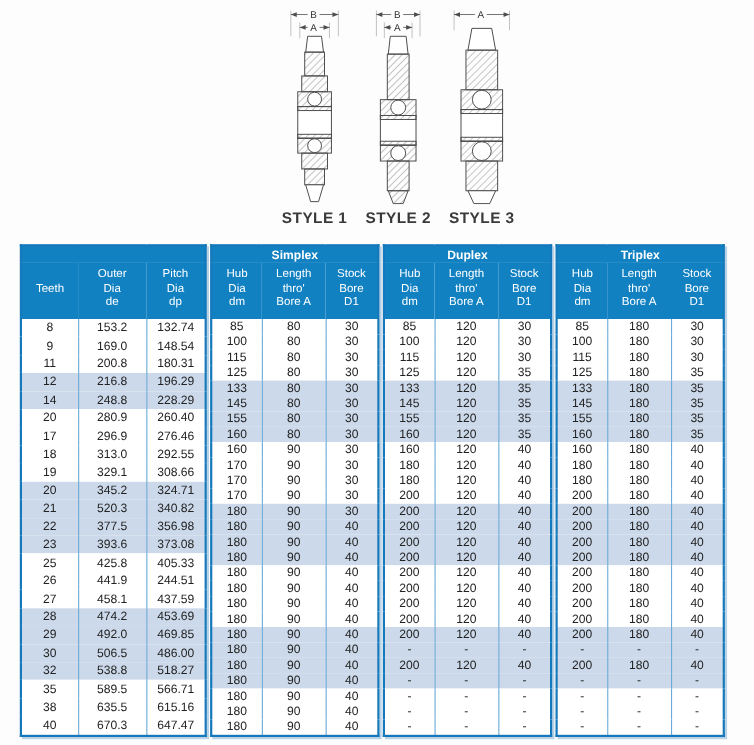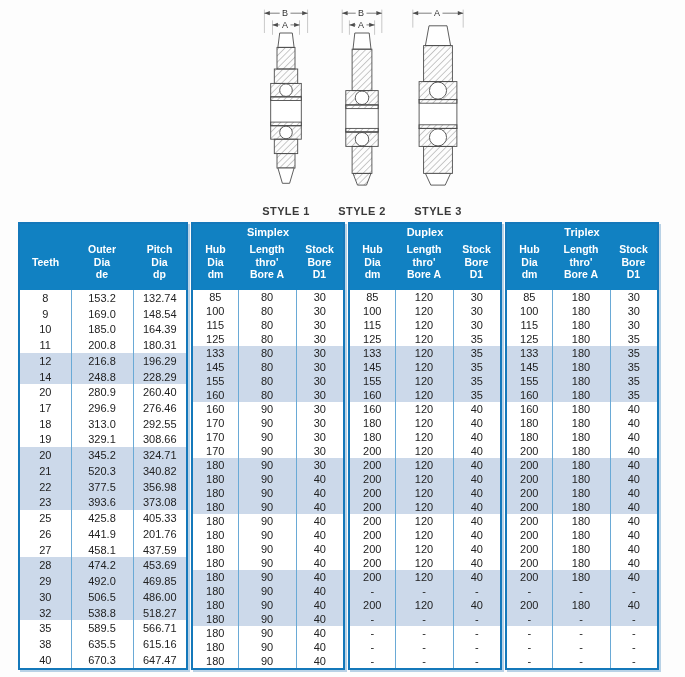--- a/index.html
+++ b/index.html
@@ -5,40 +5,40 @@
   html,body{margin:0;padding:0;}
   body{
     width:685px;height:677px;position:relative;background:#fdfdfd;
     font-family:"Liberation Sans","DejaVu Sans",sans-serif;
   }
   
   .diagrams{position:absolute;left:250px;top:6px;display:flex;gap:4px;}
   .diagrams figure{margin:0;width:72px;text-align:center;}
   .diagrams svg{display:block;width:72px;height:180px;}
   .diagrams figcaption{
-    margin-top:19px;font-size:11px;font-weight:bold;color:#3a3a3a;
+    margin-top:4px;font-size:14px;font-weight:bold;color:#3a3a3a;
     letter-spacing:.4px;white-space:nowrap;
   }
   .part{stroke:#4d4d4d;stroke-width:1;}
   .hatched{fill:url(#hatch);}
   .solid{fill:#ffffff;}
   .dimline{stroke:#4d4d4d;stroke-width:.8;}
   .extline{stroke:#9a9a9a;stroke-width:.6;}
   .dimtext{font-size:10px;fill:#333;font-family:"Liberation Sans",sans-serif;}
   .arrow{fill:#4d4d4d;}
   
   .tablewrap{position:absolute;left:18px;top:222px;display:flex;gap:3px;}
   table.grp{
     border-collapse:collapse;table-layout:fixed;
     border:2px solid #1478ba;
     box-shadow:2px 2px 0 #b9d2e6;
     background:#fff;
   }
   table.grp th{
-    background:#1181c2;color:#fff;font-weight:bold;padding:0;
+    background:#1181c2;color:#fff;font-weight:normal;padding:0;
   }
   tr.glabel-row th{
     height:15px;font-weight:bold;font-size:11px;vertical-align:bottom;line-height:13px;
   }
   tr.colhead-row th{
     height:46px;font-size:10.5px;line-height:1.22;vertical-align:middle;
     white-space:pre-line;padding-bottom:5px;
   }
   tbody td{
     height:14px;line-height:14px;font-size:11px;color:#222;text-align:center;
@@ -185,25 +185,20 @@
           <td>8</td>
           <td>153.2</td>
           <td>132.74</td>
         </tr>
         <tr>
           <td>9</td>
           <td>169.0</td>
           <td>148.54</td>
         </tr>
         <tr>
-          <td>10</td>
-          <td>185.0</td>
-          <td>164.39</td>
-        </tr>
-        <tr>
           <td>11</td>
           <td>200.8</td>
           <td>180.31</td>
         </tr>
         <tr class="shaded">
           <td>12</td>
           <td>216.8</td>
           <td>196.29</td>
         </tr>
         <tr class="shaded">
@@ -252,21 +247,21 @@
           <td>373.08</td>
         </tr>
         <tr>
           <td>25</td>
           <td>425.8</td>
           <td>405.33</td>
         </tr>
         <tr>
           <td>26</td>
           <td>441.9</td>
-          <td>201.76</td>
+          <td>244.51</td>
         </tr>
         <tr>
           <td>27</td>
           <td>458.1</td>
           <td>437.59</td>
         </tr>
         <tr class="shaded">
           <td>28</td>
           <td>474.2</td>
           <td>453.69</td>

